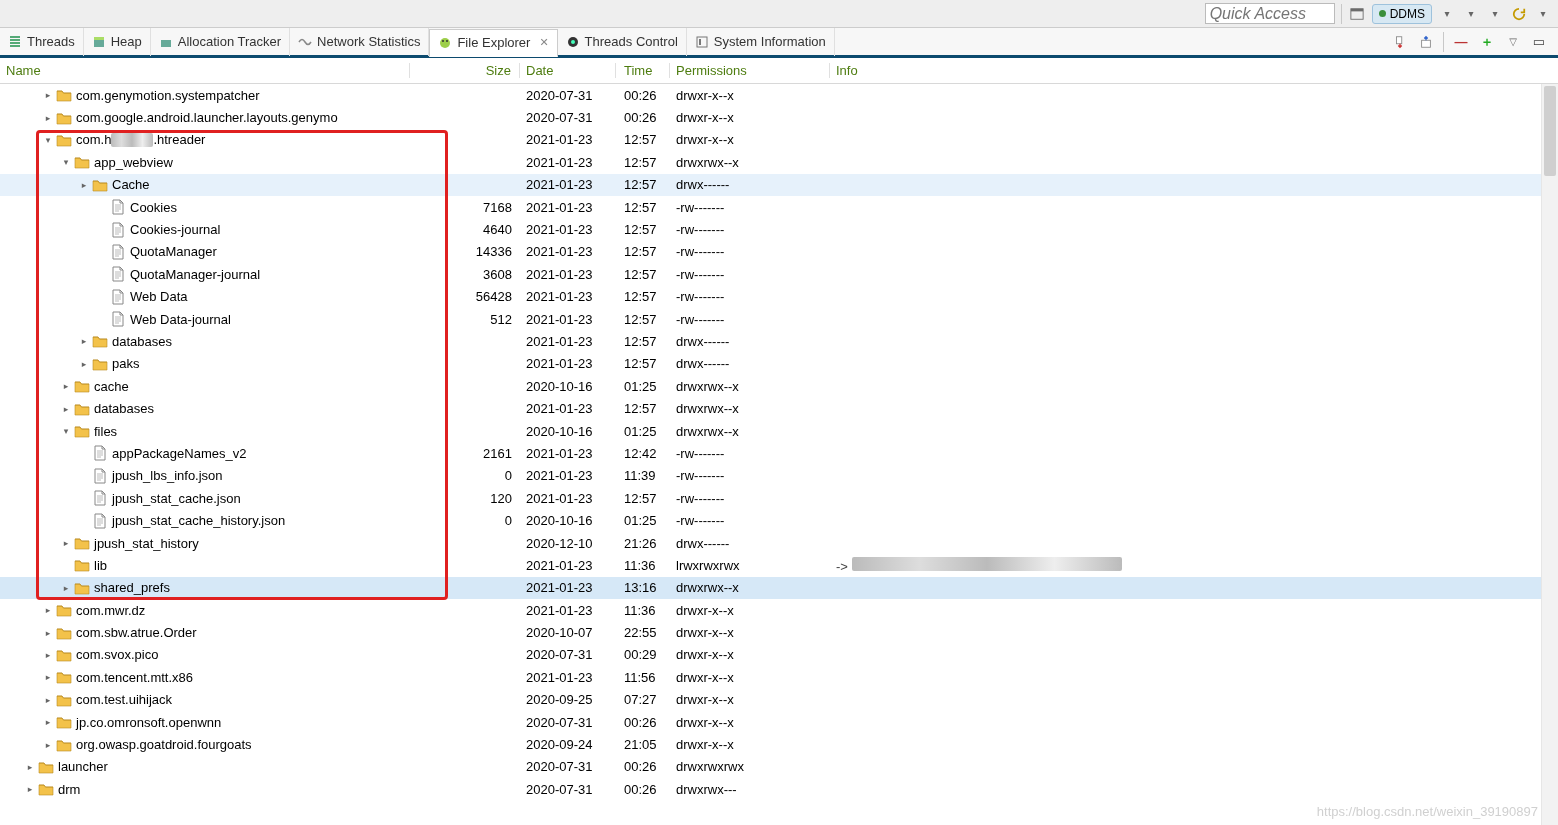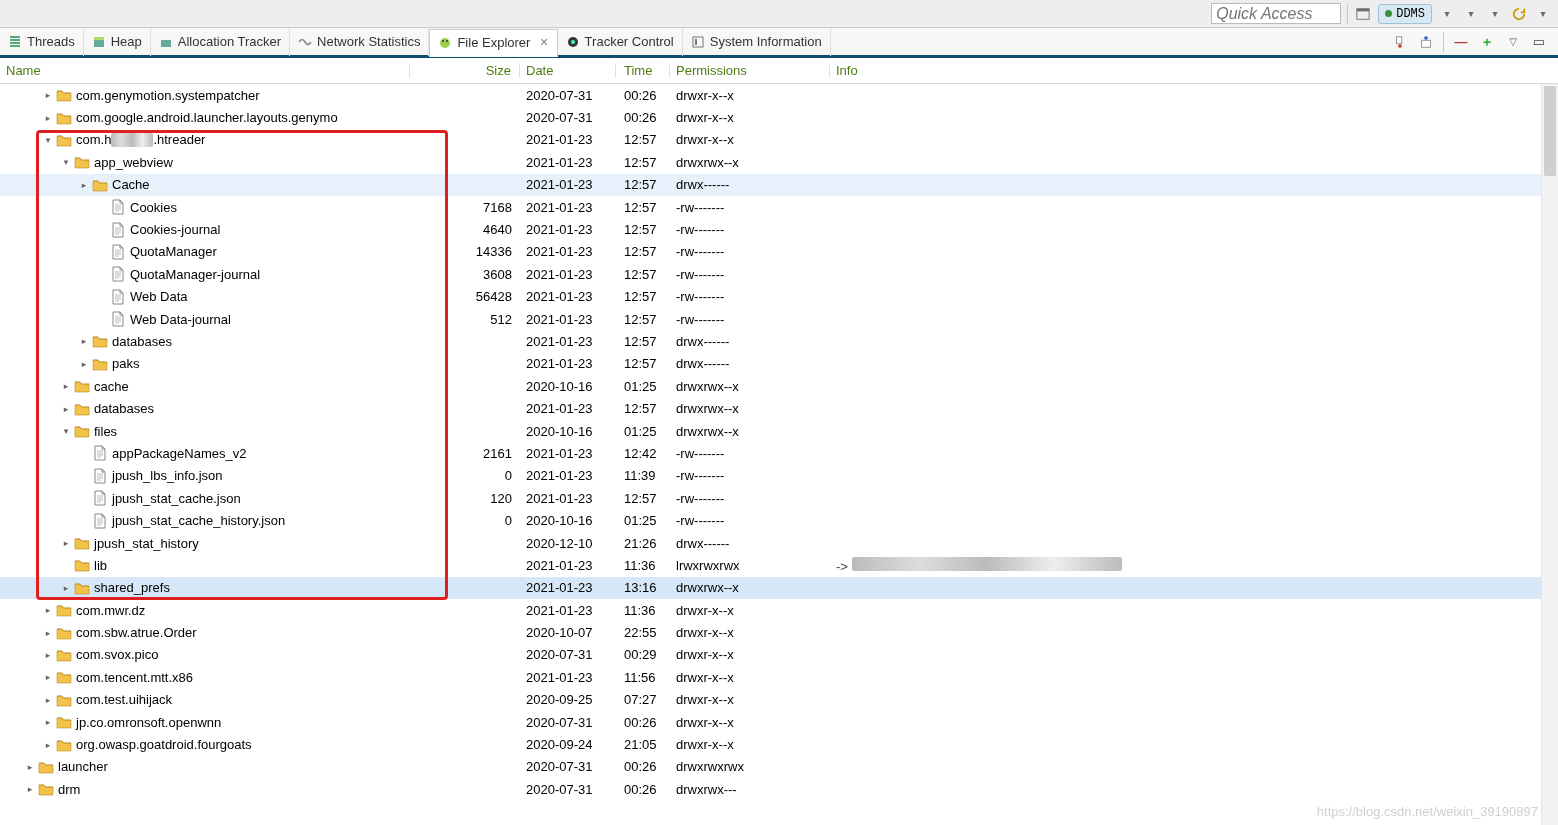--- a/index.html
+++ b/index.html
@@ -35,21 +35,20 @@
   }
   .tb-sep { width:1px; height:20px; background:#c8c8c8; }
   .tb-btn {
     display:inline-flex; align-items:center; justify-content:center;
     min-width:18px; height:20px; padding:0 2px; color:#444;
   }
   .ddms-pill {
     background:#d7e8f3; border:1px solid #9ec2dc; border-radius:3px;
     padding:0 6px; height:20px; display:flex; align-items:center; gap:4px;
     font-size:12px;
-    font-family:Liberation Mono, monospace;
   }
   .ddms-dot { width:7px; height:7px; border-radius:50%; background:#3b8f3b; display:inline-block; }
   .tiny { font-size:10px; color:#666; }
   
   .tabsrow {
     height: 30px;
     background: #f7f7f7;
     border-bottom: 3px solid #0c4a6e;
     display:flex;
     align-items:center;
@@ -218,21 +217,21 @@
     <span>File Explorer</span>
     <span class="tab-close">✕</span>
   </div>
   <div class="tab">
     <span class="tabicon">
         <svg viewBox="0 0 14 14">
           <circle cx="7" cy="7" r="5" fill="#333"></circle>
           <circle cx="7" cy="7" r="2" fill="#4fb"></circle>
         </svg>
       </span>
-    <span>Tracker Control</span>
+    <span>Threads Control</span>
   </div>
   <div class="tab">
     <span class="tabicon">
         <svg viewBox="0 0 14 14">
           <rect x="2" y="2" width="10" height="10" fill="none" stroke="#777"></rect>
           <rect x="4" y="4" width="2" height="6" fill="#777"></rect>
         </svg>
       </span>
     <span>System Information</span>
   </div>

